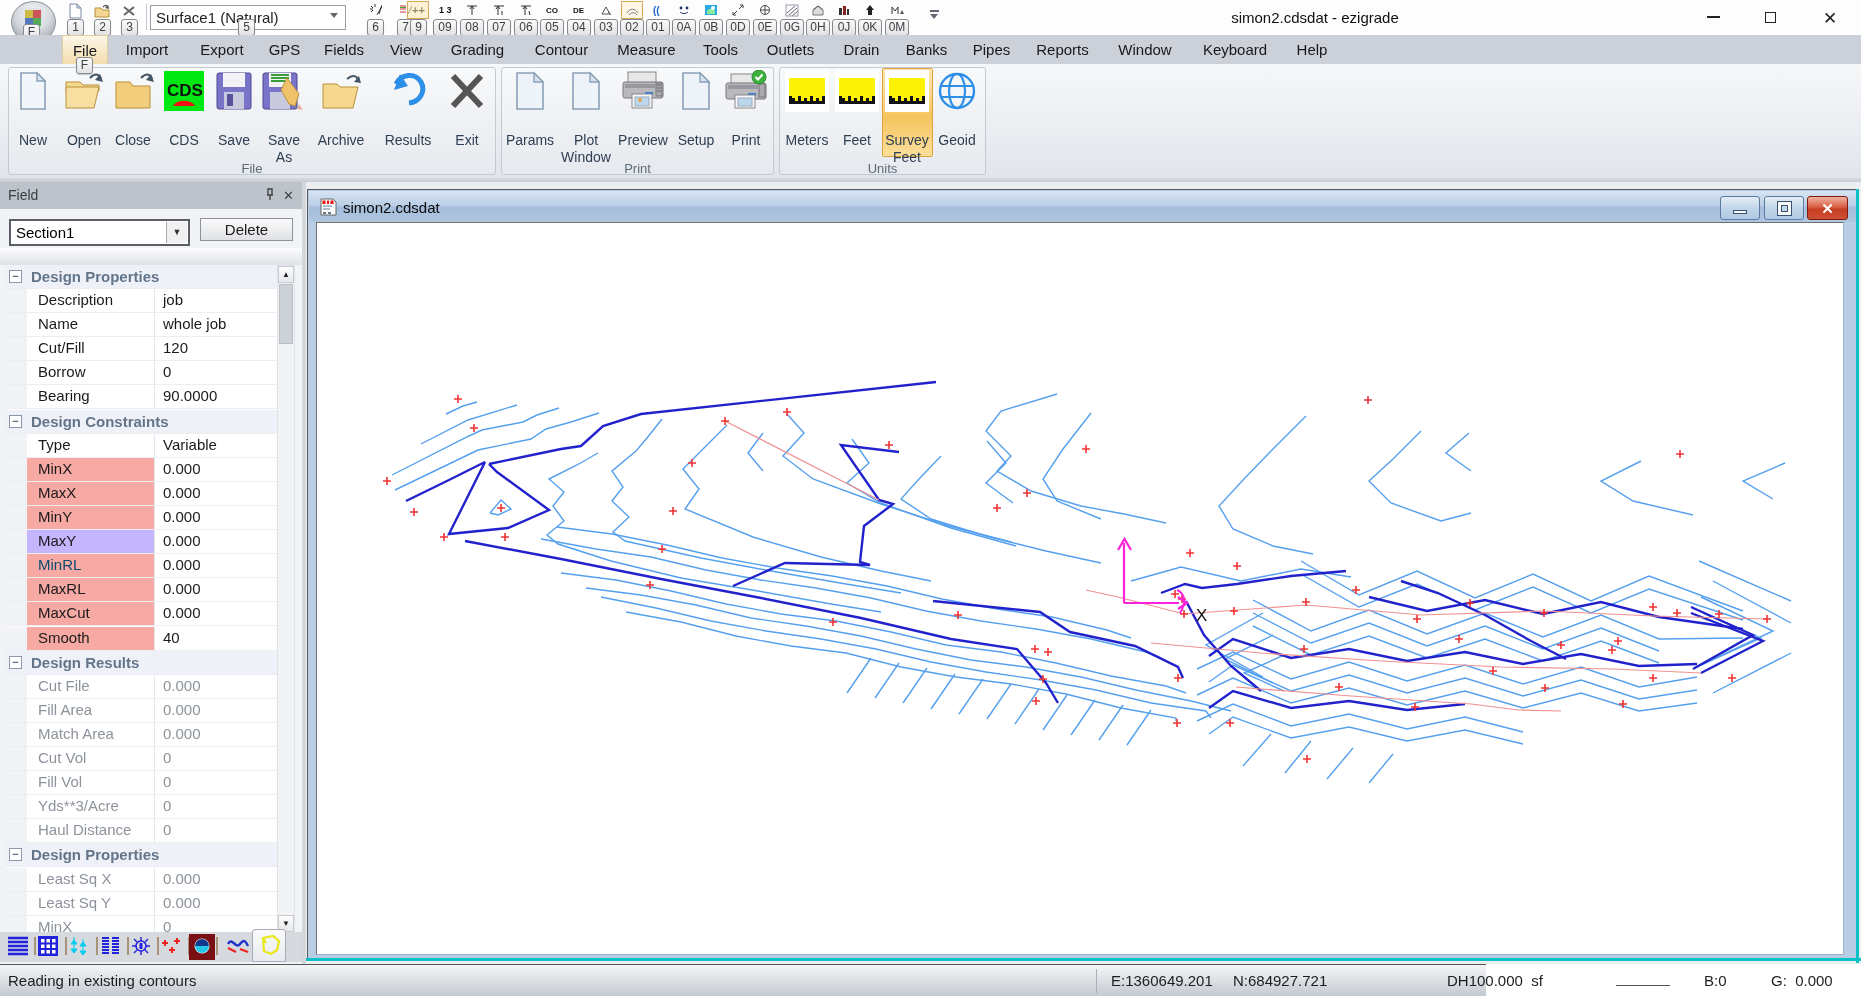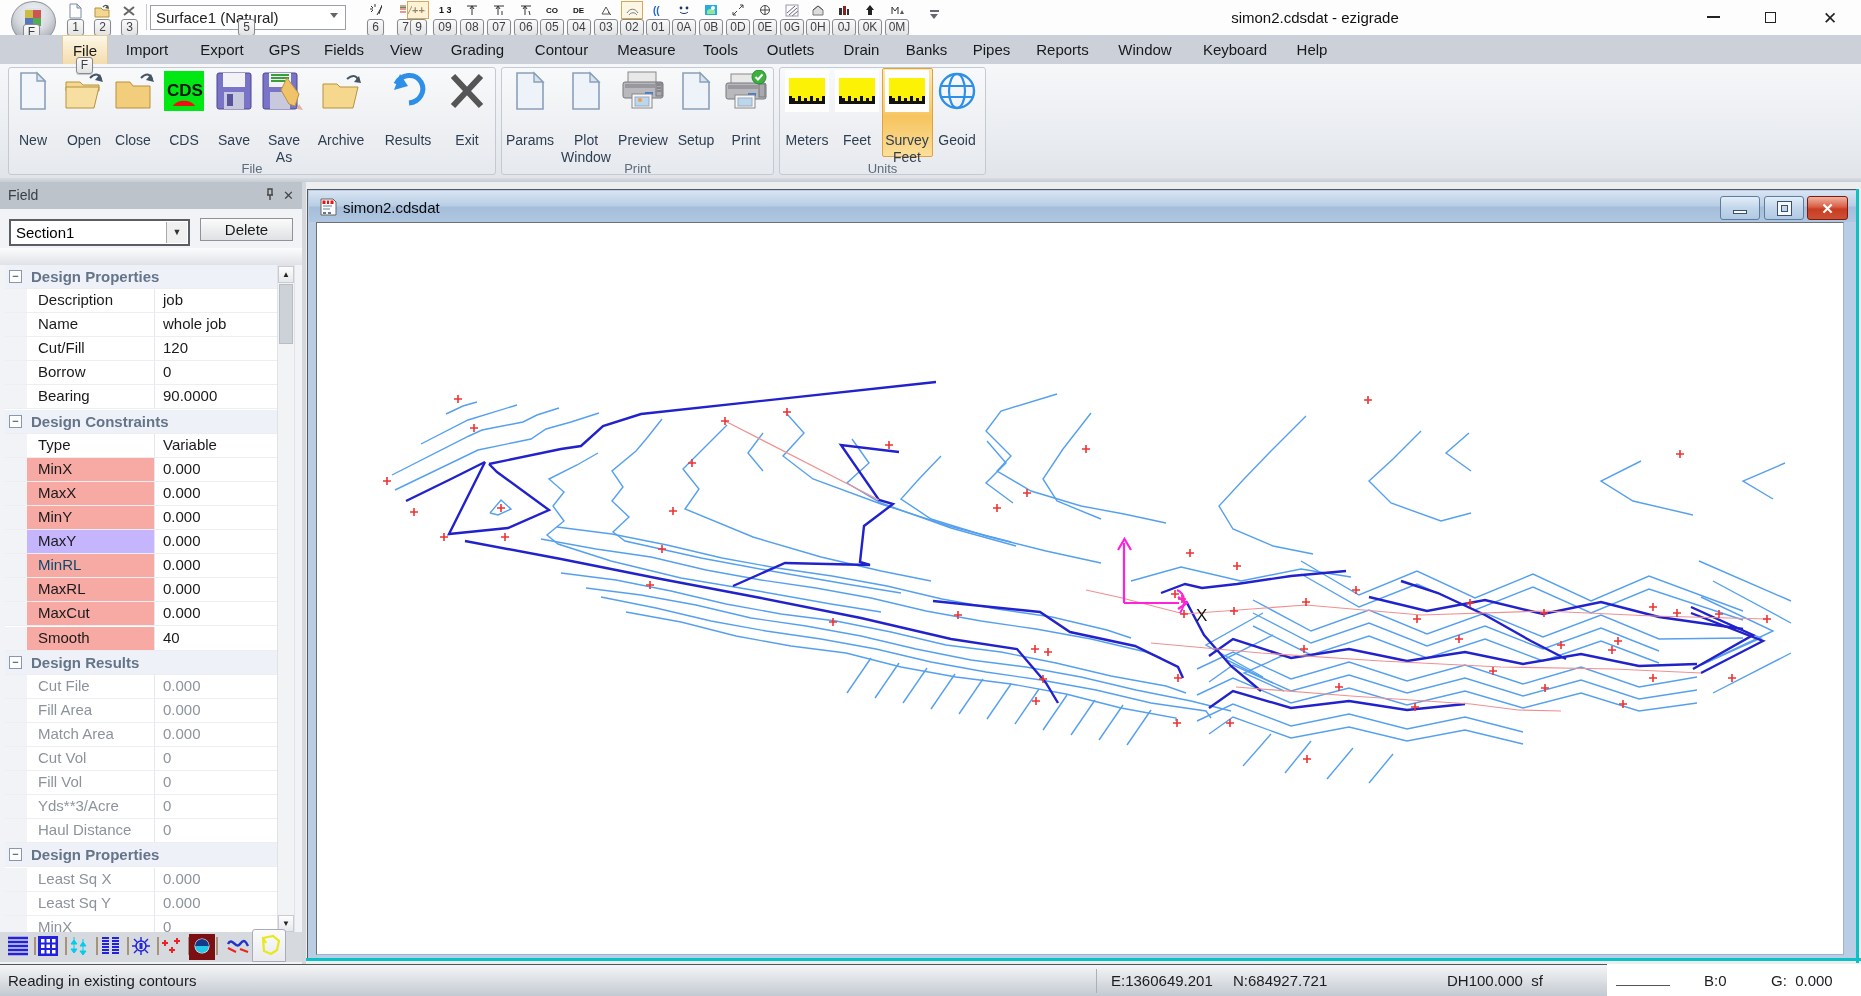--- a/index.html
+++ b/index.html
@@ -24,21 +24,21 @@
 #combo .btn{position:absolute;right:1px;top:1px;width:21px;height:21px;background:#f0f0f0;border-left:1px solid #aaa;color:#333;font-size:9px;text-align:center;line-height:21px}
 #delbtn{position:absolute;left:200px;top:36px;width:93px;height:23px;background:linear-gradient(#fbfbfb,#dfe1e4);border:1px solid #8e9399;font-size:15px;color:#1a1a1a;text-align:center;line-height:21px}
 #gridwrap{position:absolute;left:5px;top:83px;width:272px;height:667px;background:#fff;overflow:hidden}
 .grow{position:absolute;left:0;width:272px;border-bottom:1px solid #eceef1;font-size:15px}
 .ghdr{background:#eef1f7;color:#64758a;font-weight:bold}
 .gname{position:absolute;left:22px;top:0;bottom:0;width:128px;padding:2px 0 0 11px;color:#1a1a1a;border-right:1px solid #e4e7ec}
 .gval{position:absolute;left:151px;top:0;bottom:0;right:0;padding:2px 0 0 7px;color:#1a1a1a}
 .gbox{position:absolute;left:4px;top:5px;width:13px;height:13px;border:1px solid #8b98ab;background:#fff;color:#5a6c84;font-size:11px;line-height:11px;text-align:center}
 #gsb{position:absolute;left:277px;top:83px;width:18px;height:667px;background:#f2f3f5;border:1px solid #e0e2e6}
 #paneltools{position:absolute;left:0;top:750px;width:302px;height:30px;background:#d6d9de}
-#statusbar{left:0;top:964px;width:1607px;height:32px;background:linear-gradient(#f4f5f6,#dfe2e6 45%,#c3c9d1);border-top:1px solid #54565a;font-size:15px;color:#1b1d20}
+#statusbar{left:0;top:964px;width:1486px;height:32px;background:linear-gradient(#f4f5f6,#dfe2e6 45%,#c3c9d1);border-top:1px solid #54565a;font-size:15px;color:#1b1d20}
 #mdi{left:306px;top:182px;width:1555px;height:782px;background:#eceef0}
 #child{position:absolute;left:1px;top:7px;width:1552px;height:771px;background:#b9cde4;border:1px solid #55585c}
 #childtitle{position:absolute;left:1px;top:1px;right:1px;height:31px;background:linear-gradient(#d8e4f2,#b8cde5 48%,#a6bedb 52%,#afc6e0)}
 #canvas{position:absolute;left:8px;top:32px;width:1528px;height:733px;background:#fff;border:1px solid #707070;border-right:1px solid #9db4cc;border-bottom:1px solid #9db4cc}
 .mbtn{position:absolute;top:5px;width:40px;height:24px;border-radius:3px;border:1px solid #5e7ca0;text-align:center}
 </style></head><body>
 <div class="abs" id="titlebar">
     <div class="abs" style="left:11px;top:1px;width:45px;height:42px;border-radius:50%;background:radial-gradient(circle at 50% 30%,#f4f6f8,#d4d8dd 50%,#a8aeb5 80%,#8f959c);border:1px solid #90969d"></div>
     <div class="abs" style="left:25px;top:10px;width:16px;height:16px;background:conic-gradient(#c55 0 25%,#5a5 25% 50%,#57b 50% 75%,#cb4 75%);outline:2px solid #dfe3e7"></div>
     <div class="keytip" style="left:23px;top:24px;width:17px">F</div>

